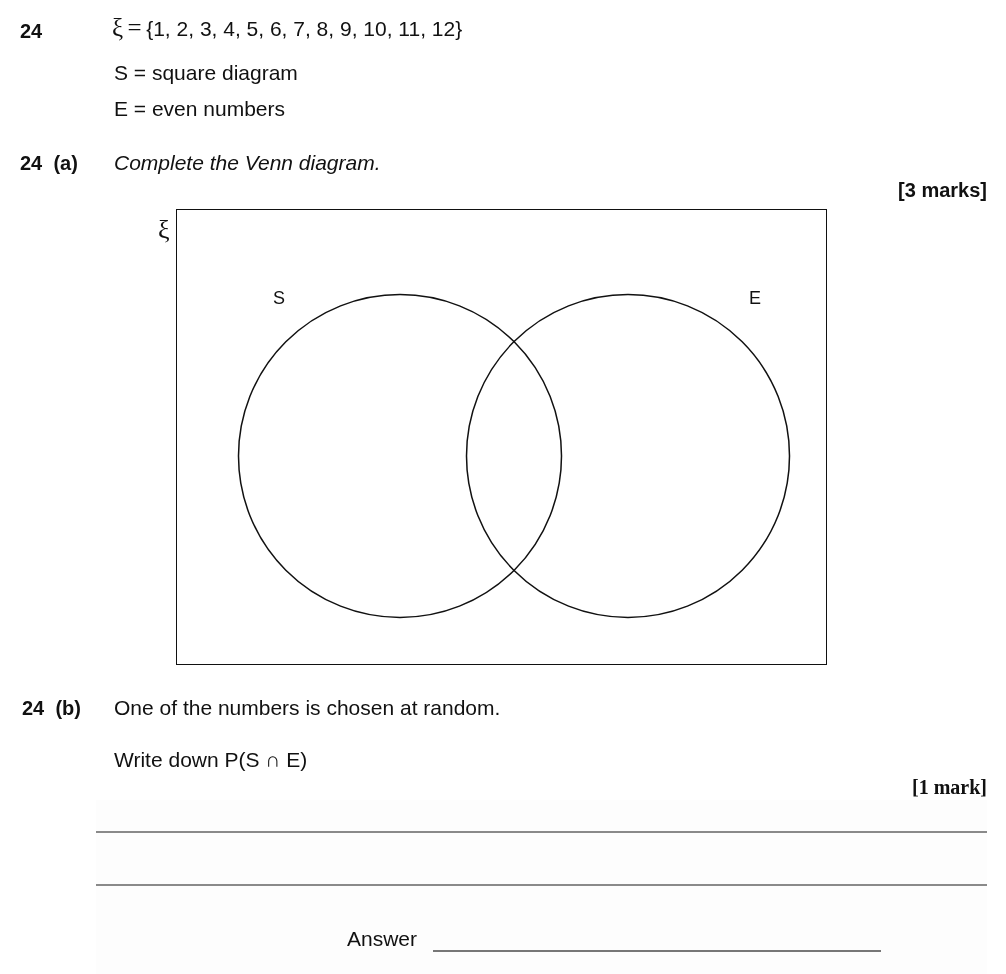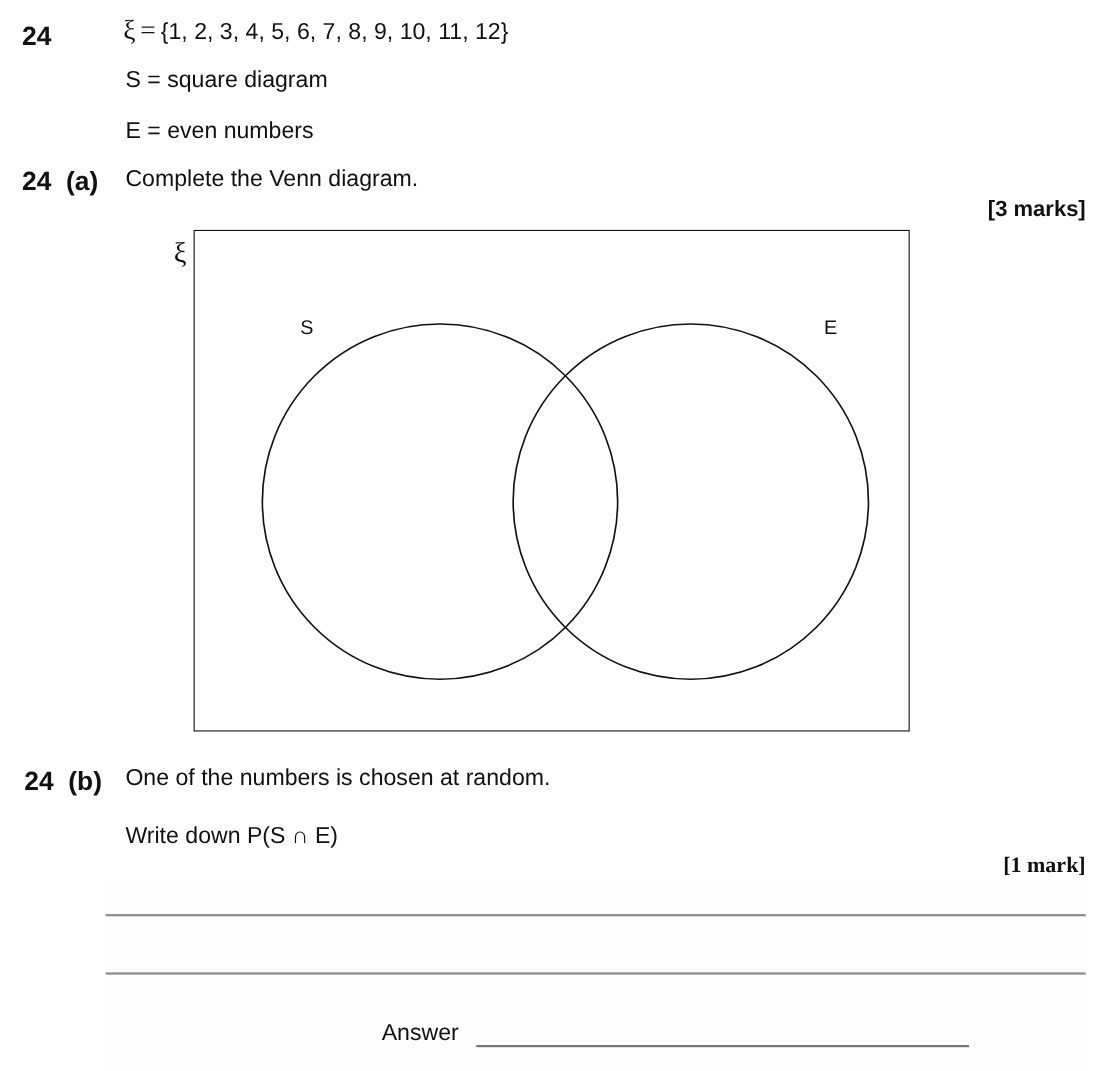--- a/index.html
+++ b/index.html
@@ -1,21 +1,21 @@
 <!DOCTYPE html>
 <html><head>
   <meta charset="utf-8">
   <style>
     html, body { margin: 0; padding: 0; background: #ffffff; }
     body {
       width: 1006px; height: 974px; position: relative; overflow: hidden;
       font-family: "Liberation Sans", sans-serif; color: #111;
     }
     .abs { position: absolute; white-space: nowrap; }
-    .qnum { font-weight: bold; font-size: 24px; }
+    .qnum { font-weight: bold; font-size: 20px; }
     .txt { font-size: 21px; }
     .math { font-family: "Liberation Serif", serif; font-size: 25px; }
     .marks { font-weight: bold; font-size: 20px; }
     .venn-box {
       position: absolute; left: 176px; top: 209px; width: 651px; height: 456px;
       border: 1.5px solid #111; box-sizing: border-box;
     }
     .venn-svg { position: absolute; left: 0; top: 0; }
     .set-label { font-size: 18px; }
     .xi-label { font-family: "Liberation Serif", serif; font-size: 26px; }
@@ -29,27 +29,27 @@
 </head>
 <body>
 
 <div class="abs qnum" style="left:20px; top:20px;">24</div>
 <div class="abs" style="left:112px; top:14px;">
   <span class="math">ξ</span>
   <span class="math">=</span>
   <span class="txt">{1, 2, 3, 4, 5, 6, 7, 8, 9, 10, 11, 12}</span>
 </div>
 <div class="abs txt" style="left:114px; top:61px;">S = square diagram</div>
-<div class="abs txt" style="left:114px; top:107px;">E = even numbers</div>
+<div class="abs txt" style="left:114px; top:97px;">E = even numbers</div>
 
 <div class="abs qnum" style="left:20px; top:152px;">
   <span>24</span>&nbsp;
   <span>(a)</span>
 </div>
-<div class="abs txt" style="left:114px; top:151px;">Complete the Venn diagram.</div>
+<div class="abs txt" style="left:114px; top:151px;font-style:italic;">Complete the Venn diagram.</div>
 <div class="abs marks" style="right:19px; top:179px;">[3 marks]</div>
 
 <div class="abs xi-label" style="left:158px; top:215px;">ξ</div>
 <div class="venn-box">
   <svg class="venn-svg" width="651" height="456" viewBox="0 0 651 456">
     <circle cx="223" cy="246" r="161.5" fill="none" stroke="#111" stroke-width="1.5"></circle>
     <circle cx="451" cy="246" r="161.5" fill="none" stroke="#111" stroke-width="1.5"></circle>
   </svg>
 </div>
 <div class="abs set-label" style="left:273px; top:288px;">S</div>

